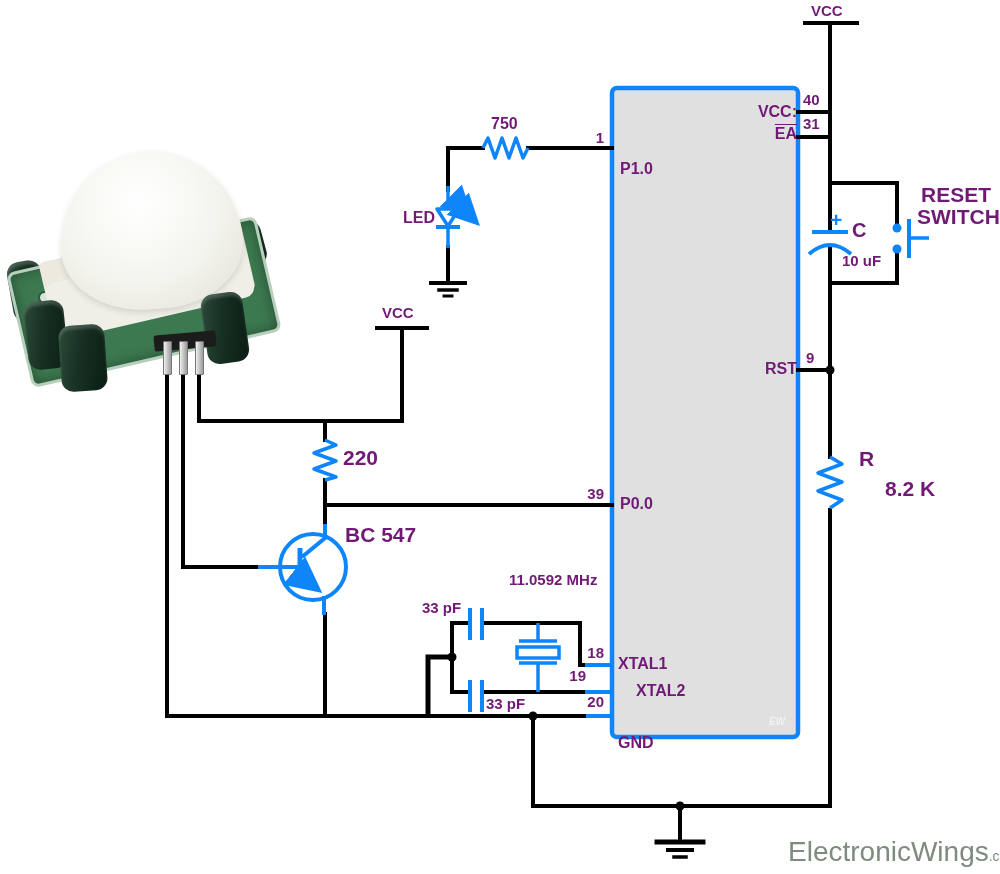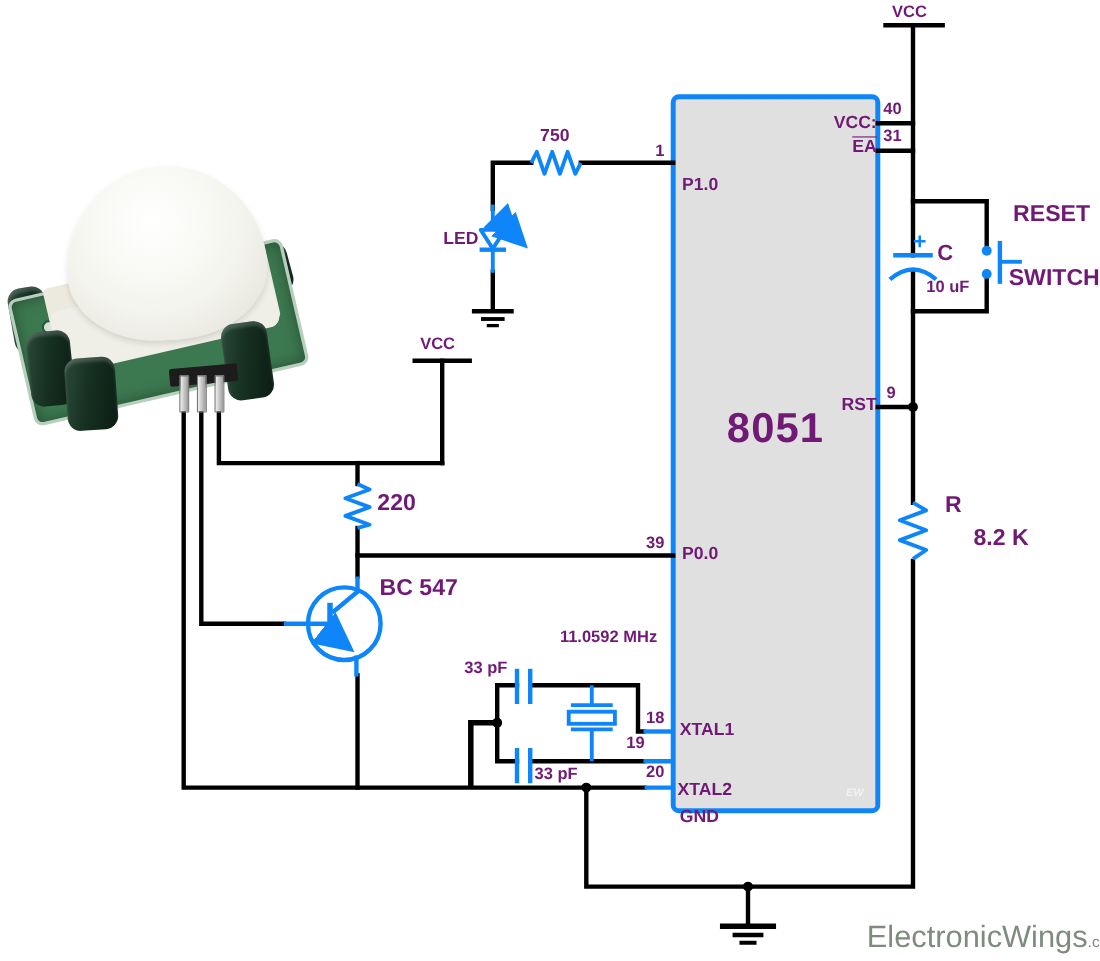--- a/index.html
+++ b/index.html
@@ -197,36 +197,35 @@
   <span class="lbl sz15" style="left:811px;top:3px;">VCC</span>
   <span class="lbl sz15" style="left:382px;top:305px;">VCC</span>
 
   <span class="lbl sz15 num" style="left:578px;top:130px;">1</span>
   <span class="lbl sz16" style="left:620px;top:138px;margin-top:22px;">P1.0</span>
   <span class="lbl sz15 num" style="left:578px;top:486px;">39</span>
   <span class="lbl sz16" style="left:620px;top:495px;">P0.0</span>
   <span class="lbl sz15 num" style="left:578px;top:645px;">18</span>
   <span class="lbl sz16" style="left:618px;top:655px;">XTAL1</span>
   <span class="lbl sz15 num" style="left:560px;top:668px;">19</span>
-  <span class="lbl sz16" style="left:616px;top:682px;margin-top:28px;">XTAL2</span>
+  <span class="lbl sz16" style="left:636px;top:682px;">XTAL2</span>
   <span class="lbl sz15 num" style="left:578px;top:694px;">20</span>
   <span class="lbl sz16" style="left:618px;top:706px;margin-top:28px;">GND</span>
 
   <span class="lbl sz16 rpin" style="left:744px;top:103px;">VCC:</span>
   <span class="lbl sz15" style="left:803px;top:92px;">40</span>
   <span class="lbl sz16 rpin ovl" style="left:744px;top:125px;">EA</span>
   <span class="lbl sz15" style="left:803px;top:116px;">31</span>
   <span class="lbl sz16 rpin" style="left:744px;top:360px;">RST</span>
   <span class="lbl sz15" style="left:806px;top:350px;">9</span>
 
-  <span class="lbl chipname" style="left:612px;top:370px;">8051</span>
   <span class="lbl ew-mark" style="left:769px;top:716px;">EW</span>
 
   <span class="lbl sz17" style="left:921px;top:183px;">RESET</span>
-  <span class="lbl sz17" style="left:917px;top:205px;margin-top:36px;">SWITCH</span>
+  <span class="lbl sz17" style="left:917px;top:205px;">SWITCH</span>
   <span class="lbl sz17 blue" style="left:830px;top:208px;">+</span>
   <span class="lbl sz20" style="left:852px;top:219px;">C</span>
   <span class="lbl sz15" style="left:842px;top:253px;">10 uF</span>
   <span class="lbl sz17" style="left:859px;top:447px;">R</span>
   <span class="lbl sz17" style="left:885px;top:477px;">8.2 K</span>
 
   <span class="lbl sz17" style="left:343px;top:446px;">220</span>
   <span class="lbl sz17" style="left:345px;top:523px;">BC 547</span>
 
   <span class="lbl sz15" style="left:422px;top:600px;">33 pF</span>

